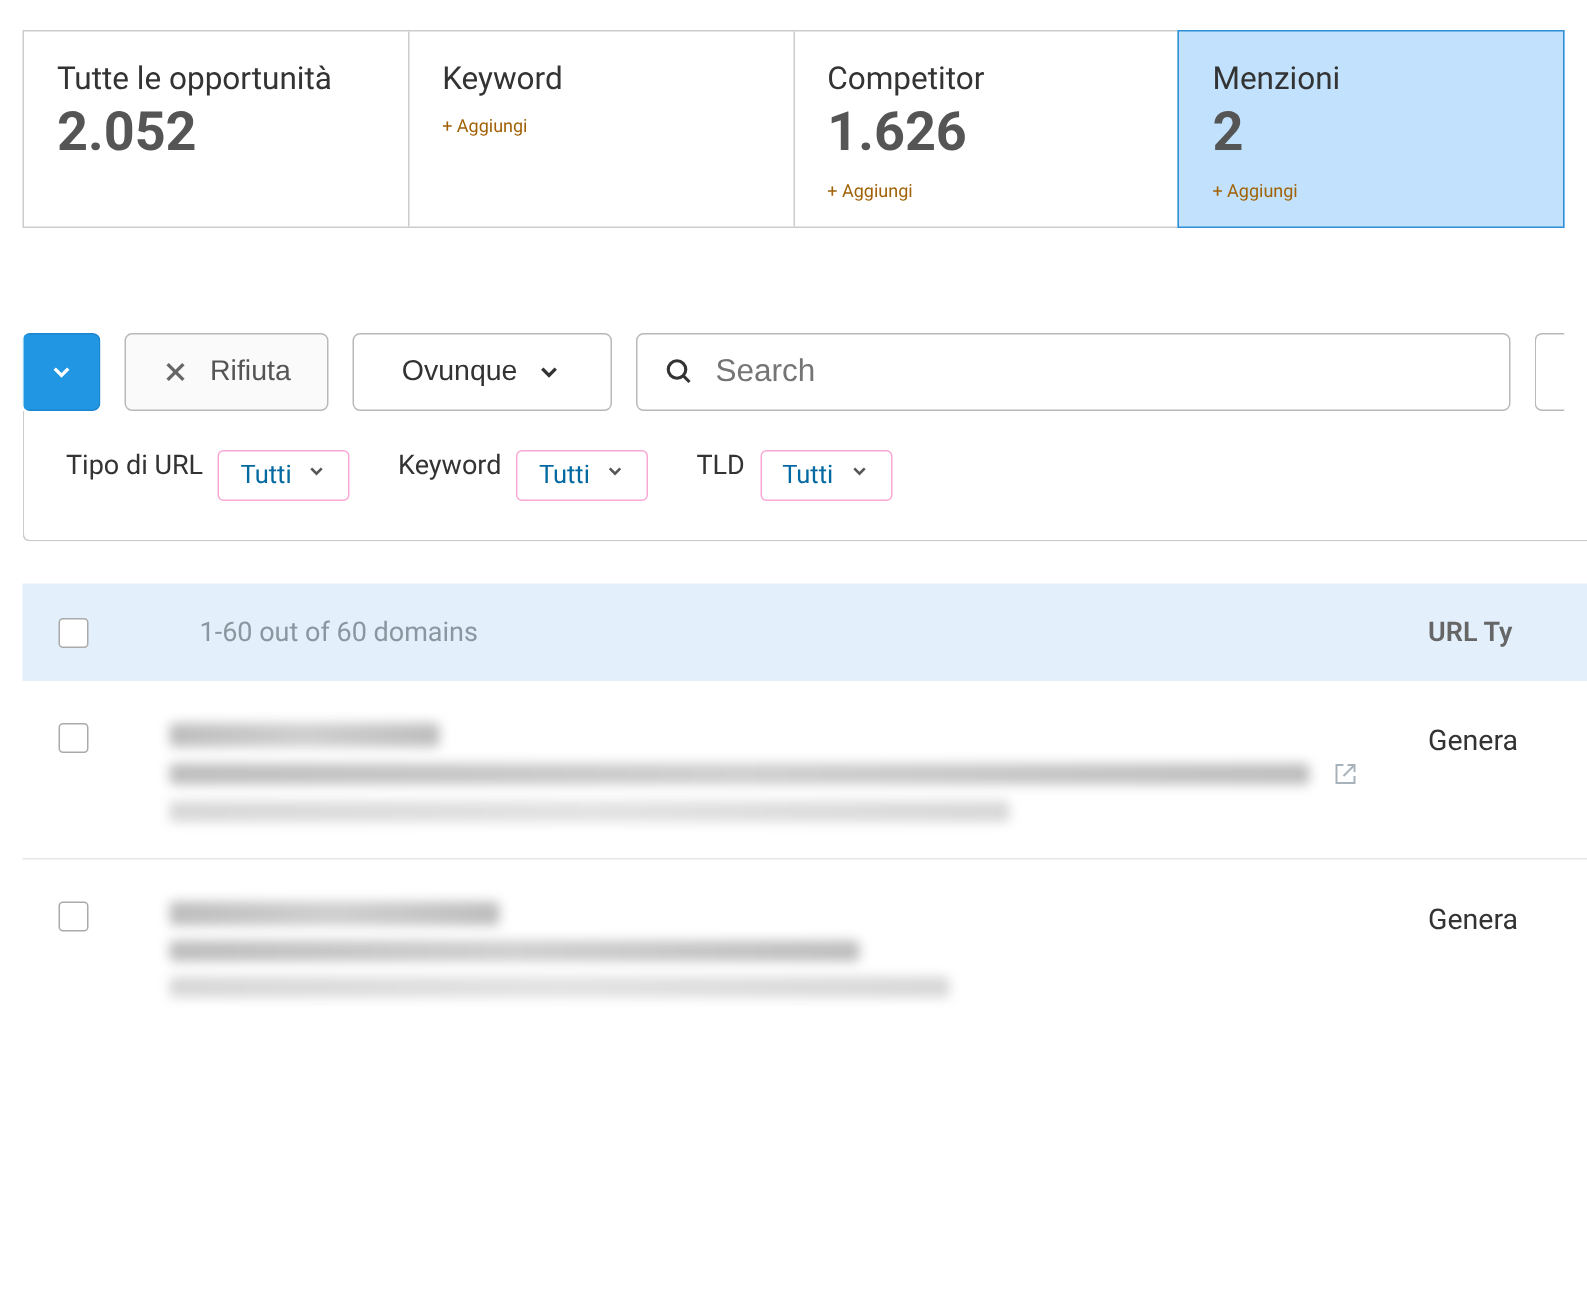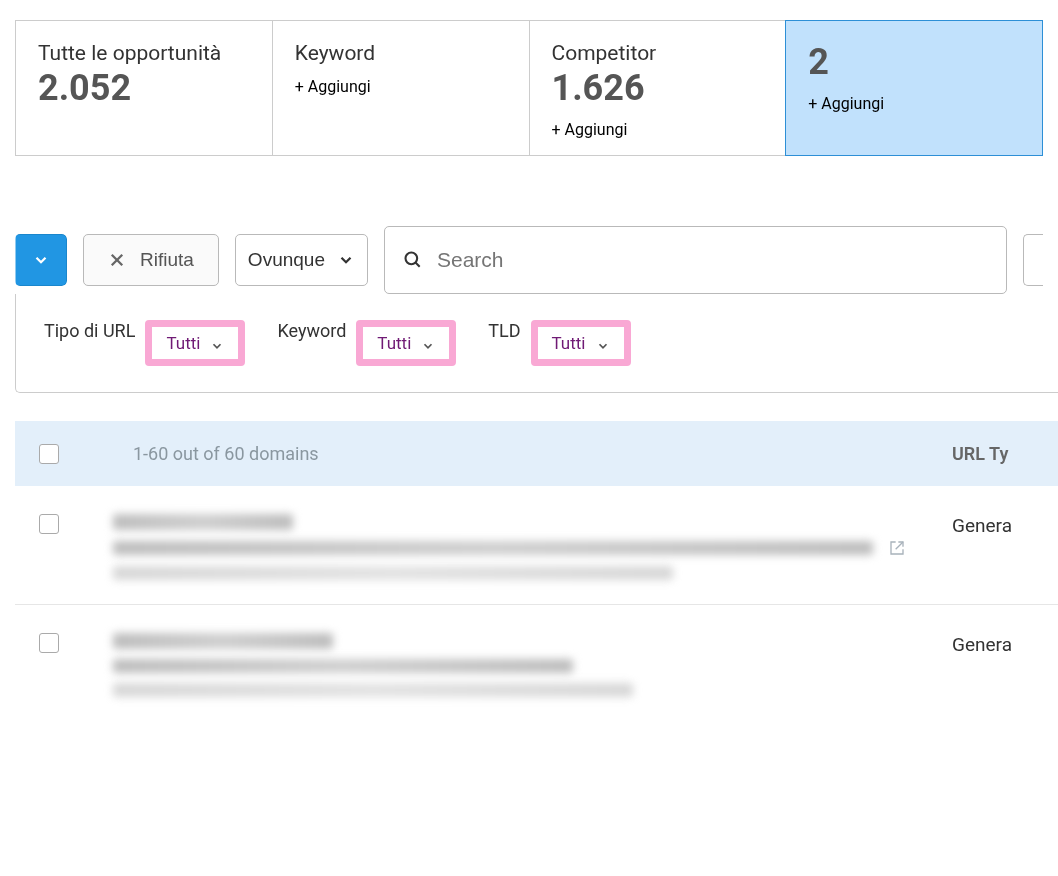--- a/index.html
+++ b/index.html
@@ -21,22 +21,22 @@
   border-right: 1px solid #ccc;
   cursor: pointer;
   position: relative;
 }
 .tab-card:last-child { border-right: none; }
 .tab-card.active { background: #c1e1fc; border: 1px solid #2d8fd6; margin: -1px; }
 .tab-label { font-size: 21px; color: #333; margin-bottom: 2px; font-weight: 400;}
 .tab-value { font-size: 36px; font-weight: 700; color: #555; line-height: 1.2; }
 .tab-card.active .tab-label { color: #333; }
 .tab-addlink {
-  color: #000000;
-  font-size: 16px;
+  color: #a16207;
+  font-size: 12px;
   margin-top: 10px;
   display: inline-block;
 }
 
 .toolbar {
   display: flex;
   align-items: center;
   gap: 16px;
   margin: 70px 15px 0 15px;
 }
@@ -63,30 +63,30 @@
   background: #fafafa;
   color: #555;
   border: 1px solid #b9b9b9;
   padding: 0 24px;
   gap: 14px;
 }
 .btn-filter {
   background: #fff;
   color: #333;
   border: 1px solid #b9b9b9;
-  padding: 0 12px;
+  padding: 0 32px;
   gap: 12px;
 }
 .search-wrap {
   flex: 1;
   display: flex;
   align-items: center;
   border: 1px solid #b9b9b9;
   border-radius: 5px;
-  height: 68px;
+  height: 52px;
   padding: 0 18px;
   gap: 14px;
 }
 .search-wrap input {
   border: none;
   outline: none;
   font-size: 21px;
   color: #7b7b7b;
   width: 100%;
   background: transparent;
@@ -107,27 +107,27 @@
   border-right: none;
   border-radius: 0 0 0 5px;
   padding: 26px 28px;
   display: flex;
   gap: 32px;
 }
 .filter-col { display: flex; flex-direction: row; gap: 10px; }
 .filter-label { font-size: 18px; color: #333; }
 .filter-select {
   display: inline-flex;
-  align-items: flex-end;
+  align-items: flex-start;
   gap: 10px;
-  border: 7px solid #f9a8d4;
+  border: 1px solid #f9a8d4;
   border-radius: 4px;
   padding: 6px 14px;
   font-size: 17px;
-  color: #701a75;
+  color: #0369a1;
   background: #fff;
   cursor: pointer;
 }
 
 .table-wrap { margin: 28px 0 0 15px; }
 .table-header {
   display: flex;
   align-items: center;
   background: #e3effa;
   padding: 22px 18px;
@@ -181,20 +181,21 @@
   <div class="tab-card">
     <div class="tab-label">Keyword</div>
     <a class="tab-addlink">+ Aggiungi</a>
   </div>
   <div class="tab-card">
     <div class="tab-label">Competitor</div>
     <div class="tab-value">1.626</div>
     <a class="tab-addlink">+ Aggiungi</a>
   </div>
   <div class="tab-card active">
+    <div class="tab-label">Menzioni</div>
     <div class="tab-value">2</div>
     <a class="tab-addlink">+ Aggiungi</a>
   </div>
 </div>
 
 <div class="toolbar">
   <div class="split-group">
     <button class="btn btn-primary">
       <span>
         <svg class="chev" viewBox="0 0 24 24" fill="none" stroke="white" stroke-width="3">

